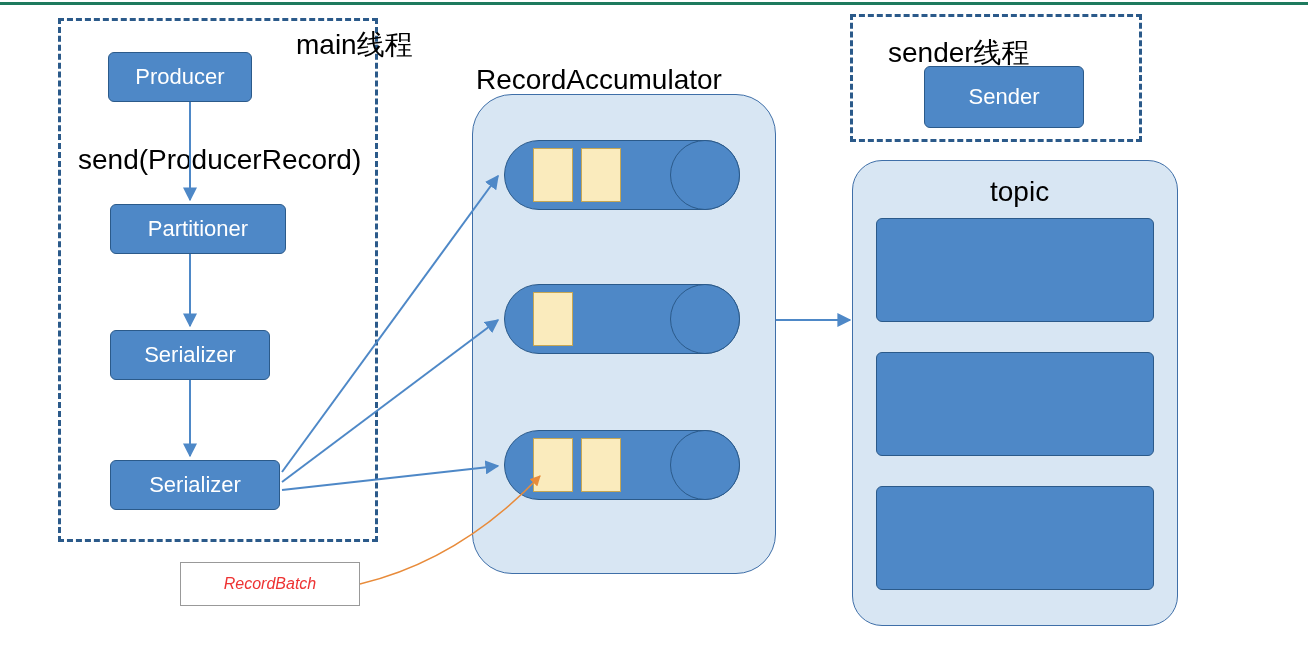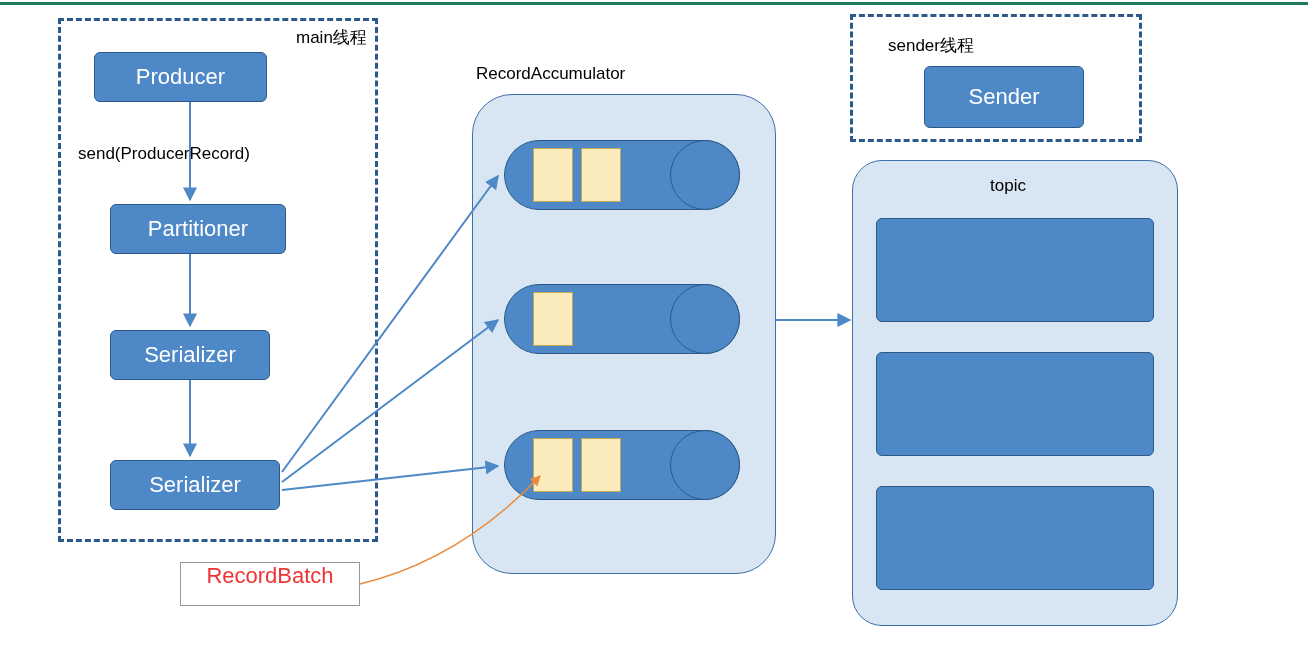--- a/index.html
+++ b/index.html
@@ -30,21 +30,21 @@
       font-size: 22px;
     }
     .dashed-box {
       position: absolute;
       border: 3px dashed #2b5a8a;
       background: transparent;
     }
     .label {
       position: absolute;
       color: #000;
-      font-size: 17px;
+      font-size: 28px;
     }
     .container-light {
       position: absolute;
       background: #d8e6f3;
       border: 1px solid #3f6fa8;
       border-radius: 40px;
     }
     .pill {
       position: absolute;
       background: #4e88c7;
@@ -75,23 +75,25 @@
       position: absolute;
       background: #4e88c7;
       border: 1px solid #2b5a8a;
       border-radius: 6px;
     }
     .recordbatch-box {
       position: absolute;
       border: 1px solid #999;
       background: #fff;
       color: #e33;
-      font-size: 22px;
+      font-size: 16px;
       display: flex;
+      align-items: center;
       justify-content: center;
+      font-style: italic;
     }
     .svg-overlay {
       position: absolute;
       top: 0;
       left: 0;
       width: 1308px;
       height: 653px;
       pointer-events: none;
     }
   </style>
@@ -99,21 +101,21 @@
 <body>
 
 <div class="top-border"></div>
 
 <div class="dashed-box" style="left:58px; top:18px; width:320px; height:524px;"></div>
 <div class="label" style="left:296px; top:26px;">main线程</div>
 
 <div class="dashed-box" style="left:850px; top:14px; width:292px; height:128px;"></div>
 <div class="label" style="left:888px; top:34px;">sender线程</div>
 
-<div class="box" style="left:94px; top:52px; width:173px; height:50px;">
+<div class="box" style="left:108px; top:52px; width:144px; height:50px;">
   <span>Producer</span>
 </div>
 
 <div class="label" style="left:78px; top:144px;">send(ProducerRecord)</div>
 
 <div class="box" style="left:110px; top:204px; width:176px; height:50px;">
   <span>Partitioner</span>
 </div>
 
 <div class="box" style="left:110px; top:330px; width:160px; height:50px;">

